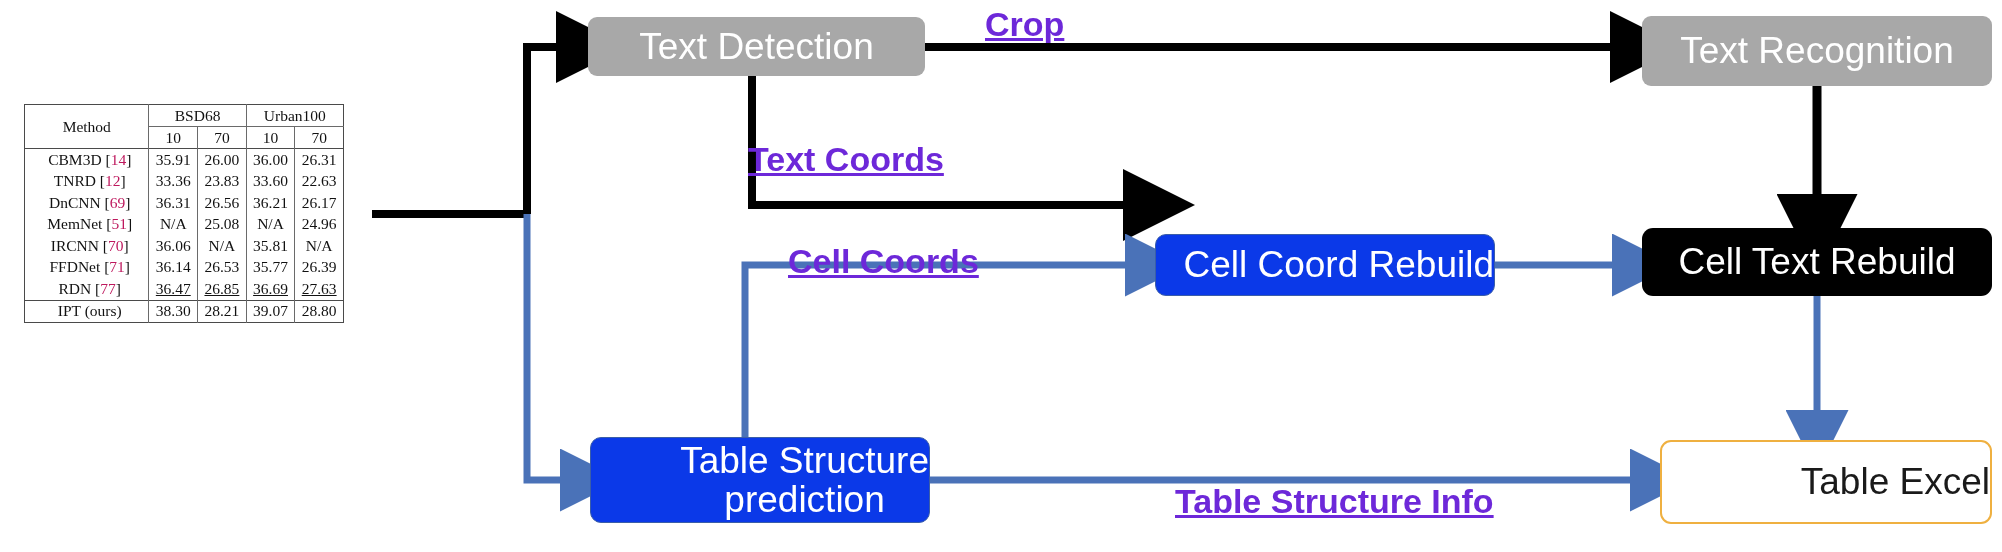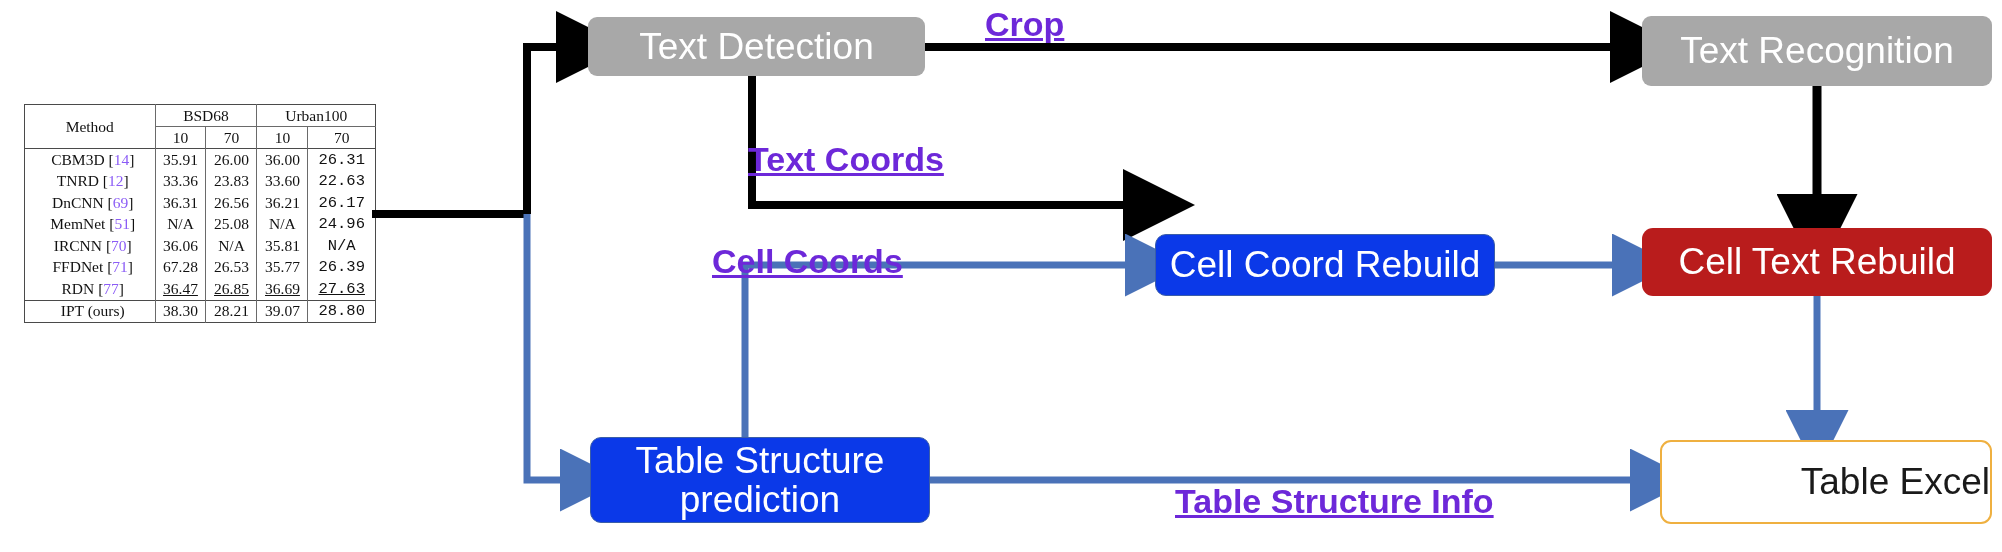--- a/index.html
+++ b/index.html
@@ -2,60 +2,60 @@
 <html><head>
 <meta charset="utf-8">
 <style>
   html,body{margin:0;padding:0;background:#ffffff;}
   body{width:2002px;height:552px;position:relative;overflow:hidden;
        font-family:"Liberation Sans",sans-serif;}
   #stage{position:absolute;left:0;top:0;width:2002px;height:552px;}
 
   
   #paper-table{position:absolute;left:24px;top:104px;width:348px;}
-  table.ptab{border-collapse:collapse;width:352px;
+  table.ptab{border-collapse:collapse;width:320px;
              font-family:"Liberation Serif",serif;font-size:15.5px;color:#111;}
   table.ptab td,table.ptab th{padding:0;font-weight:normal;text-align:center;}
   .tb-out{border:1.4px solid #4a4a4a;}
   .hdr-cell{height:42px;vertical-align:middle;border-right:1.2px solid #6a6a6a;}
   .grp{height:21px;vertical-align:middle;border-bottom:1.2px solid #6a6a6a;
        border-right:1.2px solid #6a6a6a;}
   .grp.last{border-right:none;}
   .sub{height:21px;vertical-align:middle;border-right:1.2px solid #6a6a6a;}
   .sub.last{border-right:none;}
   .thickline td{border-top:1.4px solid #4a4a4a;}
   .mrow td{height:21.5px;vertical-align:middle;border-right:1.2px solid #6a6a6a;}
-  .mrow td.last{border-right:none;font-family:Liberation Mono, monospace;}
+  .mrow td.last{border-right:none;}
   .mname{text-align:left;padding-left:6px !important;}
-  .ref{color:#8b5cf6;}
+  .ref{color:#be185d;}
   .und{text-decoration:underline;}
   .bold{font-weight:bold;}
 
   
   .node{position:absolute;box-sizing:border-box;display:flex;align-items:center;
         justify-content:center;text-align:center;color:#fff;line-height:1.06;}
   .node.gray{background:#a8a8a8;border-radius:9px;font-size:37px;}
-  .node.blue{background:#0b39e8;border:1.6px solid #3b5ea8;border-radius:11px;font-size:37px;}
-  .node.orange{background:#b91c1c;border-radius:11px;font-size:37px;}
+  .node.blue{background:#0b39e8;border:1.6px solid #3b5ea8;border-radius:11px;font-size:37px;justify-content:flex-end;}
+  .node.orange{background:#000000;border-radius:11px;font-size:37px;}
   .node.outline{background:#ffffff;border:2.4px solid #efb040;border-radius:11px;
                 font-size:37px;color:#1a1a1a;}
 
   #n-text-detection{left:588px;top:17px;width:337px;height:59px;}
   #n-text-recognition{left:1642px;top:16px;width:350px;height:70px;}
   #n-cell-coord{left:1155px;top:234px;width:340px;height:62px;}
   #n-cell-text{left:1642px;top:228px;width:350px;height:68px;}
   #n-table-struct{left:590px;top:437px;width:340px;height:86px;}
   #n-table-excel{left:1660px;top:440px;width:332px;height:84px;justify-content:flex-end;}
 
   
   .elabel{position:absolute;color:#6d28d9;font-family:"Liberation Sans",sans-serif;
           font-weight:600;font-size:34px;white-space:nowrap;text-decoration:underline;}
   #lab-crop{left:985px;top:5px;}
   #lab-text-coords{left:748px;top:140px;}
-  #lab-cell-coords{left:712px;top:242px;}
+  #lab-cell-coords{left:788px;top:242px;}
   #lab-table-info{left:1175px;top:482px;}
 
   svg#wires{position:absolute;left:0;top:0;width:2002px;height:552px;}
 </style>
 </head>
 <body>
 
 <div id="stage">
 
   <div id="paper-table">
@@ -103,21 +103,21 @@
       </tr>
       <tr class="mrow">
         <td class="mname"><span>IRCNN</span> [<span class="ref">70</span>]</td>
         <td>36.06</td>
         <td>N/A</td>
         <td>35.81</td>
         <td class="last">N/A</td>
       </tr>
       <tr class="mrow">
         <td class="mname"><span>FFDNet</span> [<span class="ref">71</span>]</td>
-        <td>67.28</td>
+        <td>36.14</td>
         <td>26.53</td>
         <td>35.77</td>
         <td class="last">26.39</td>
       </tr>
       <tr class="mrow">
         <td class="mname"><span>RDN</span> [<span class="ref">77</span>]</td>
         <td class="und">36.47</td>
         <td class="und">26.85</td>
         <td class="und">36.69</td>
         <td class="und last">27.63</td>

